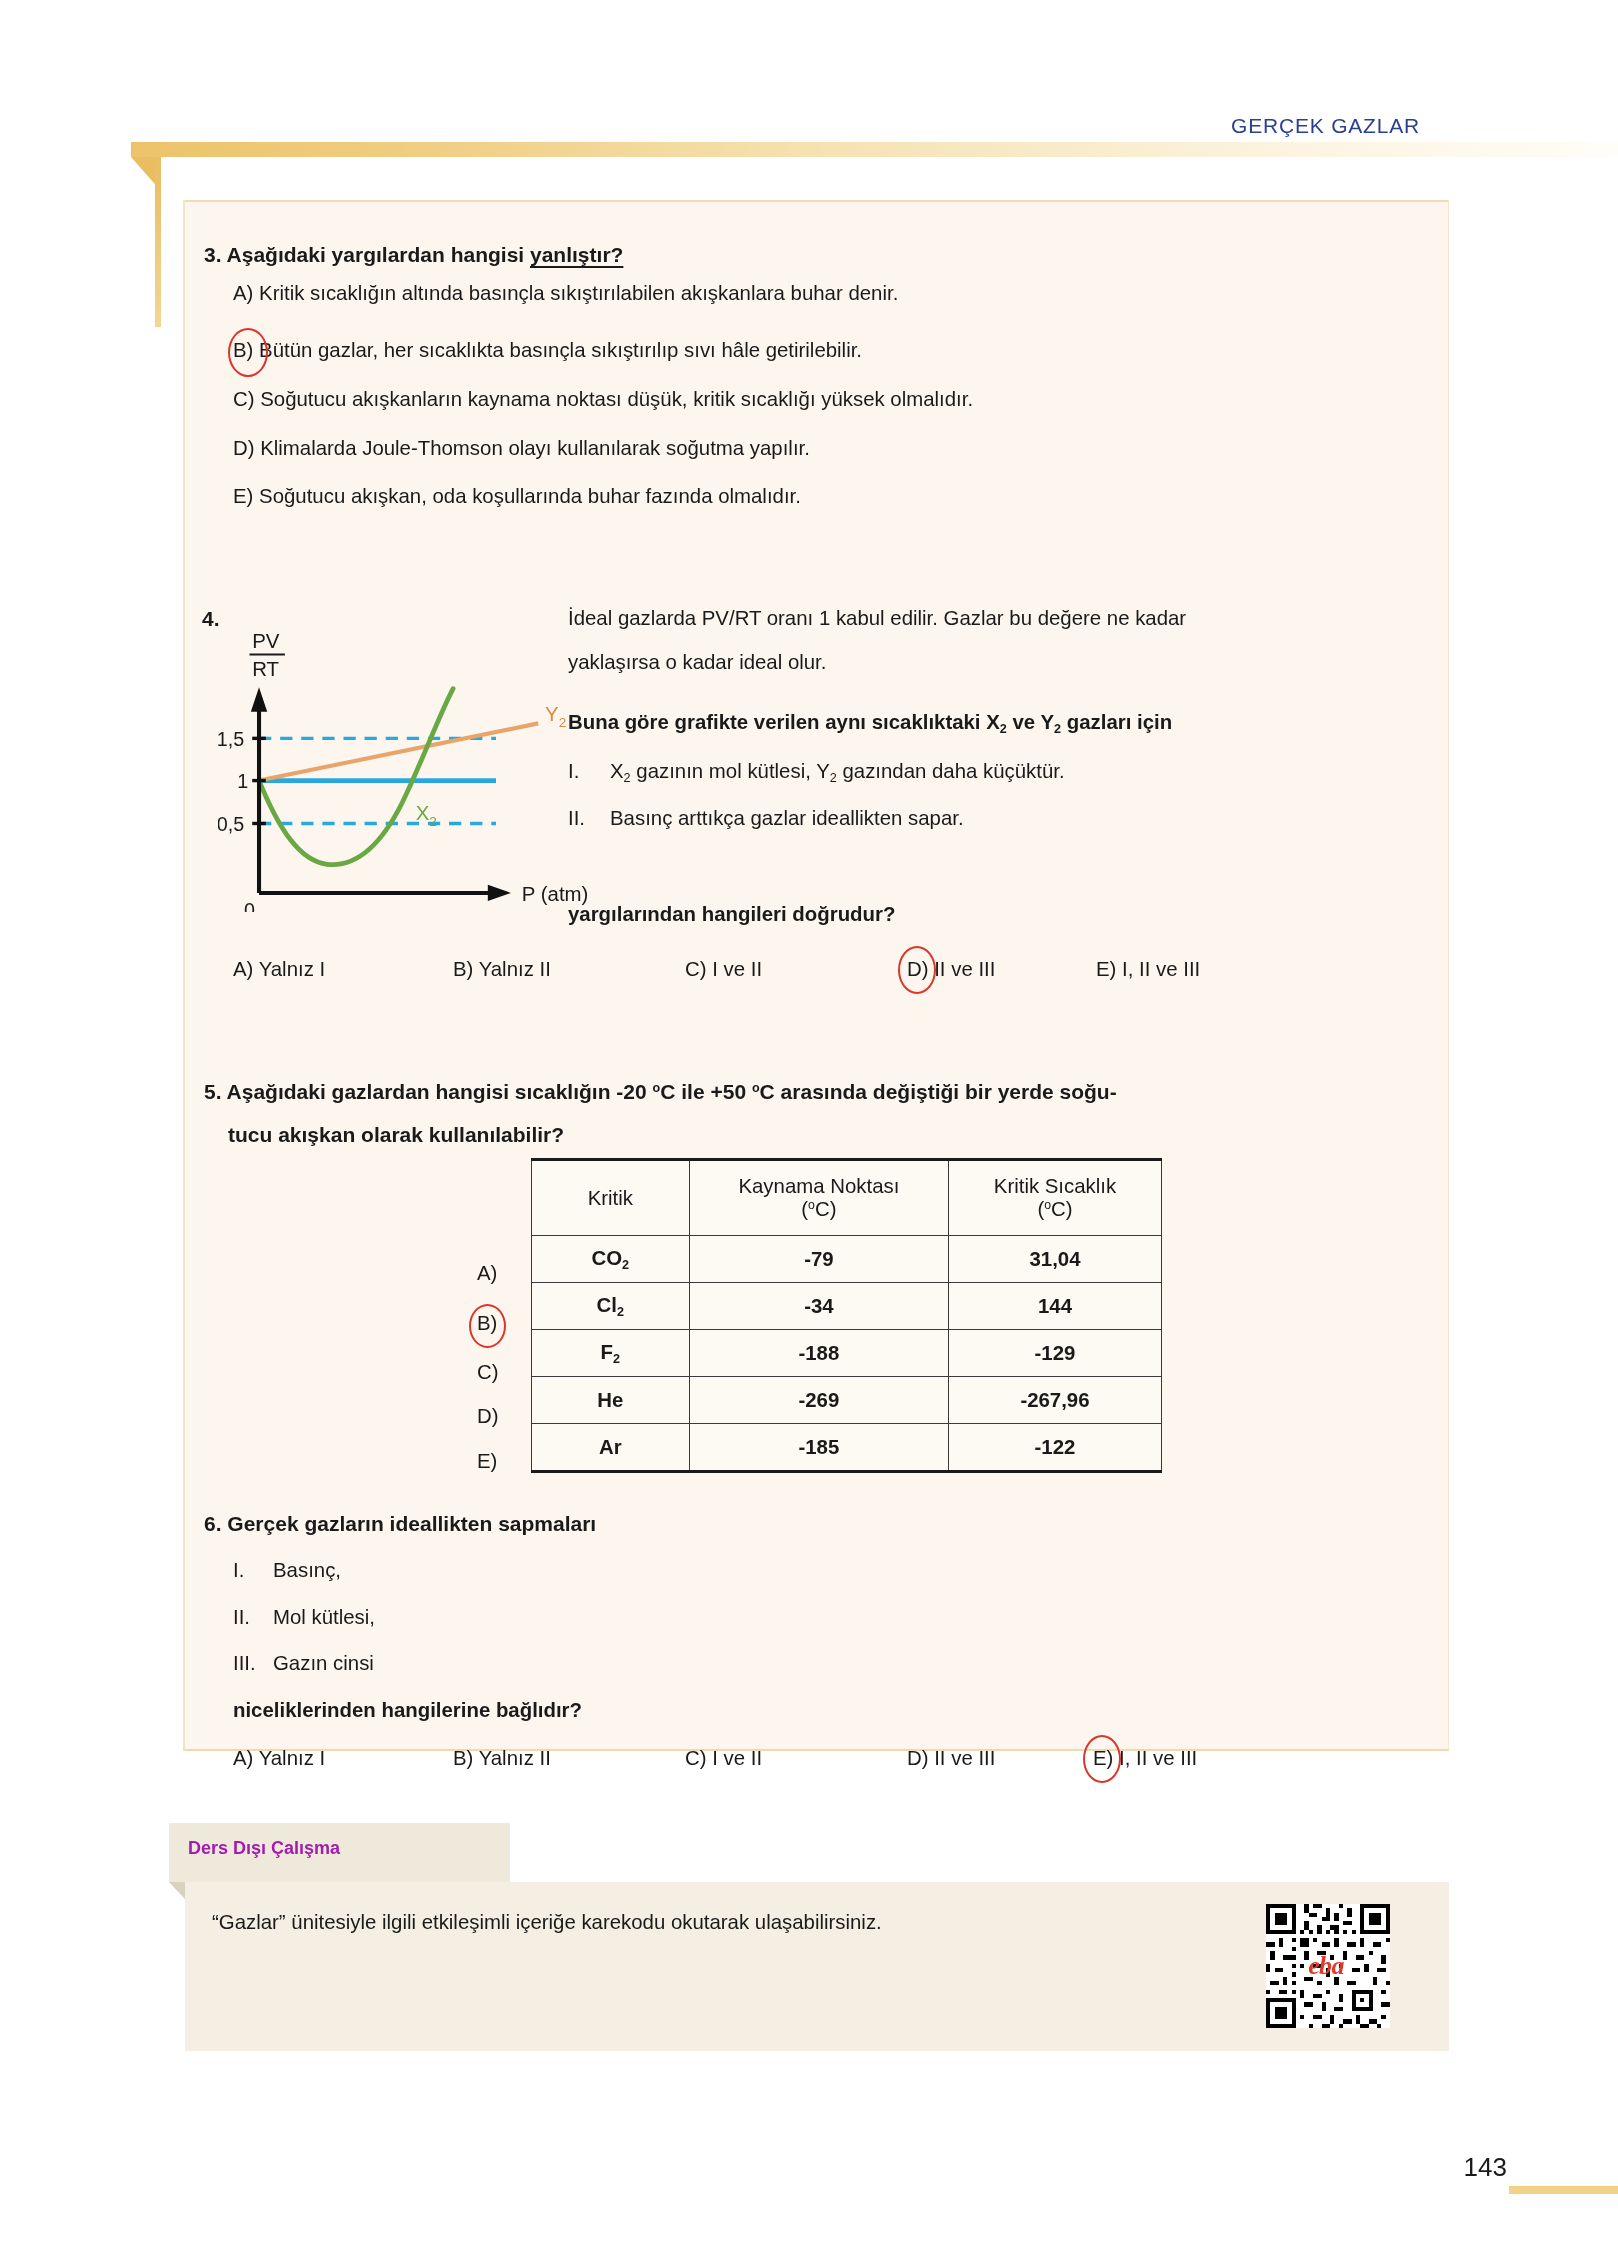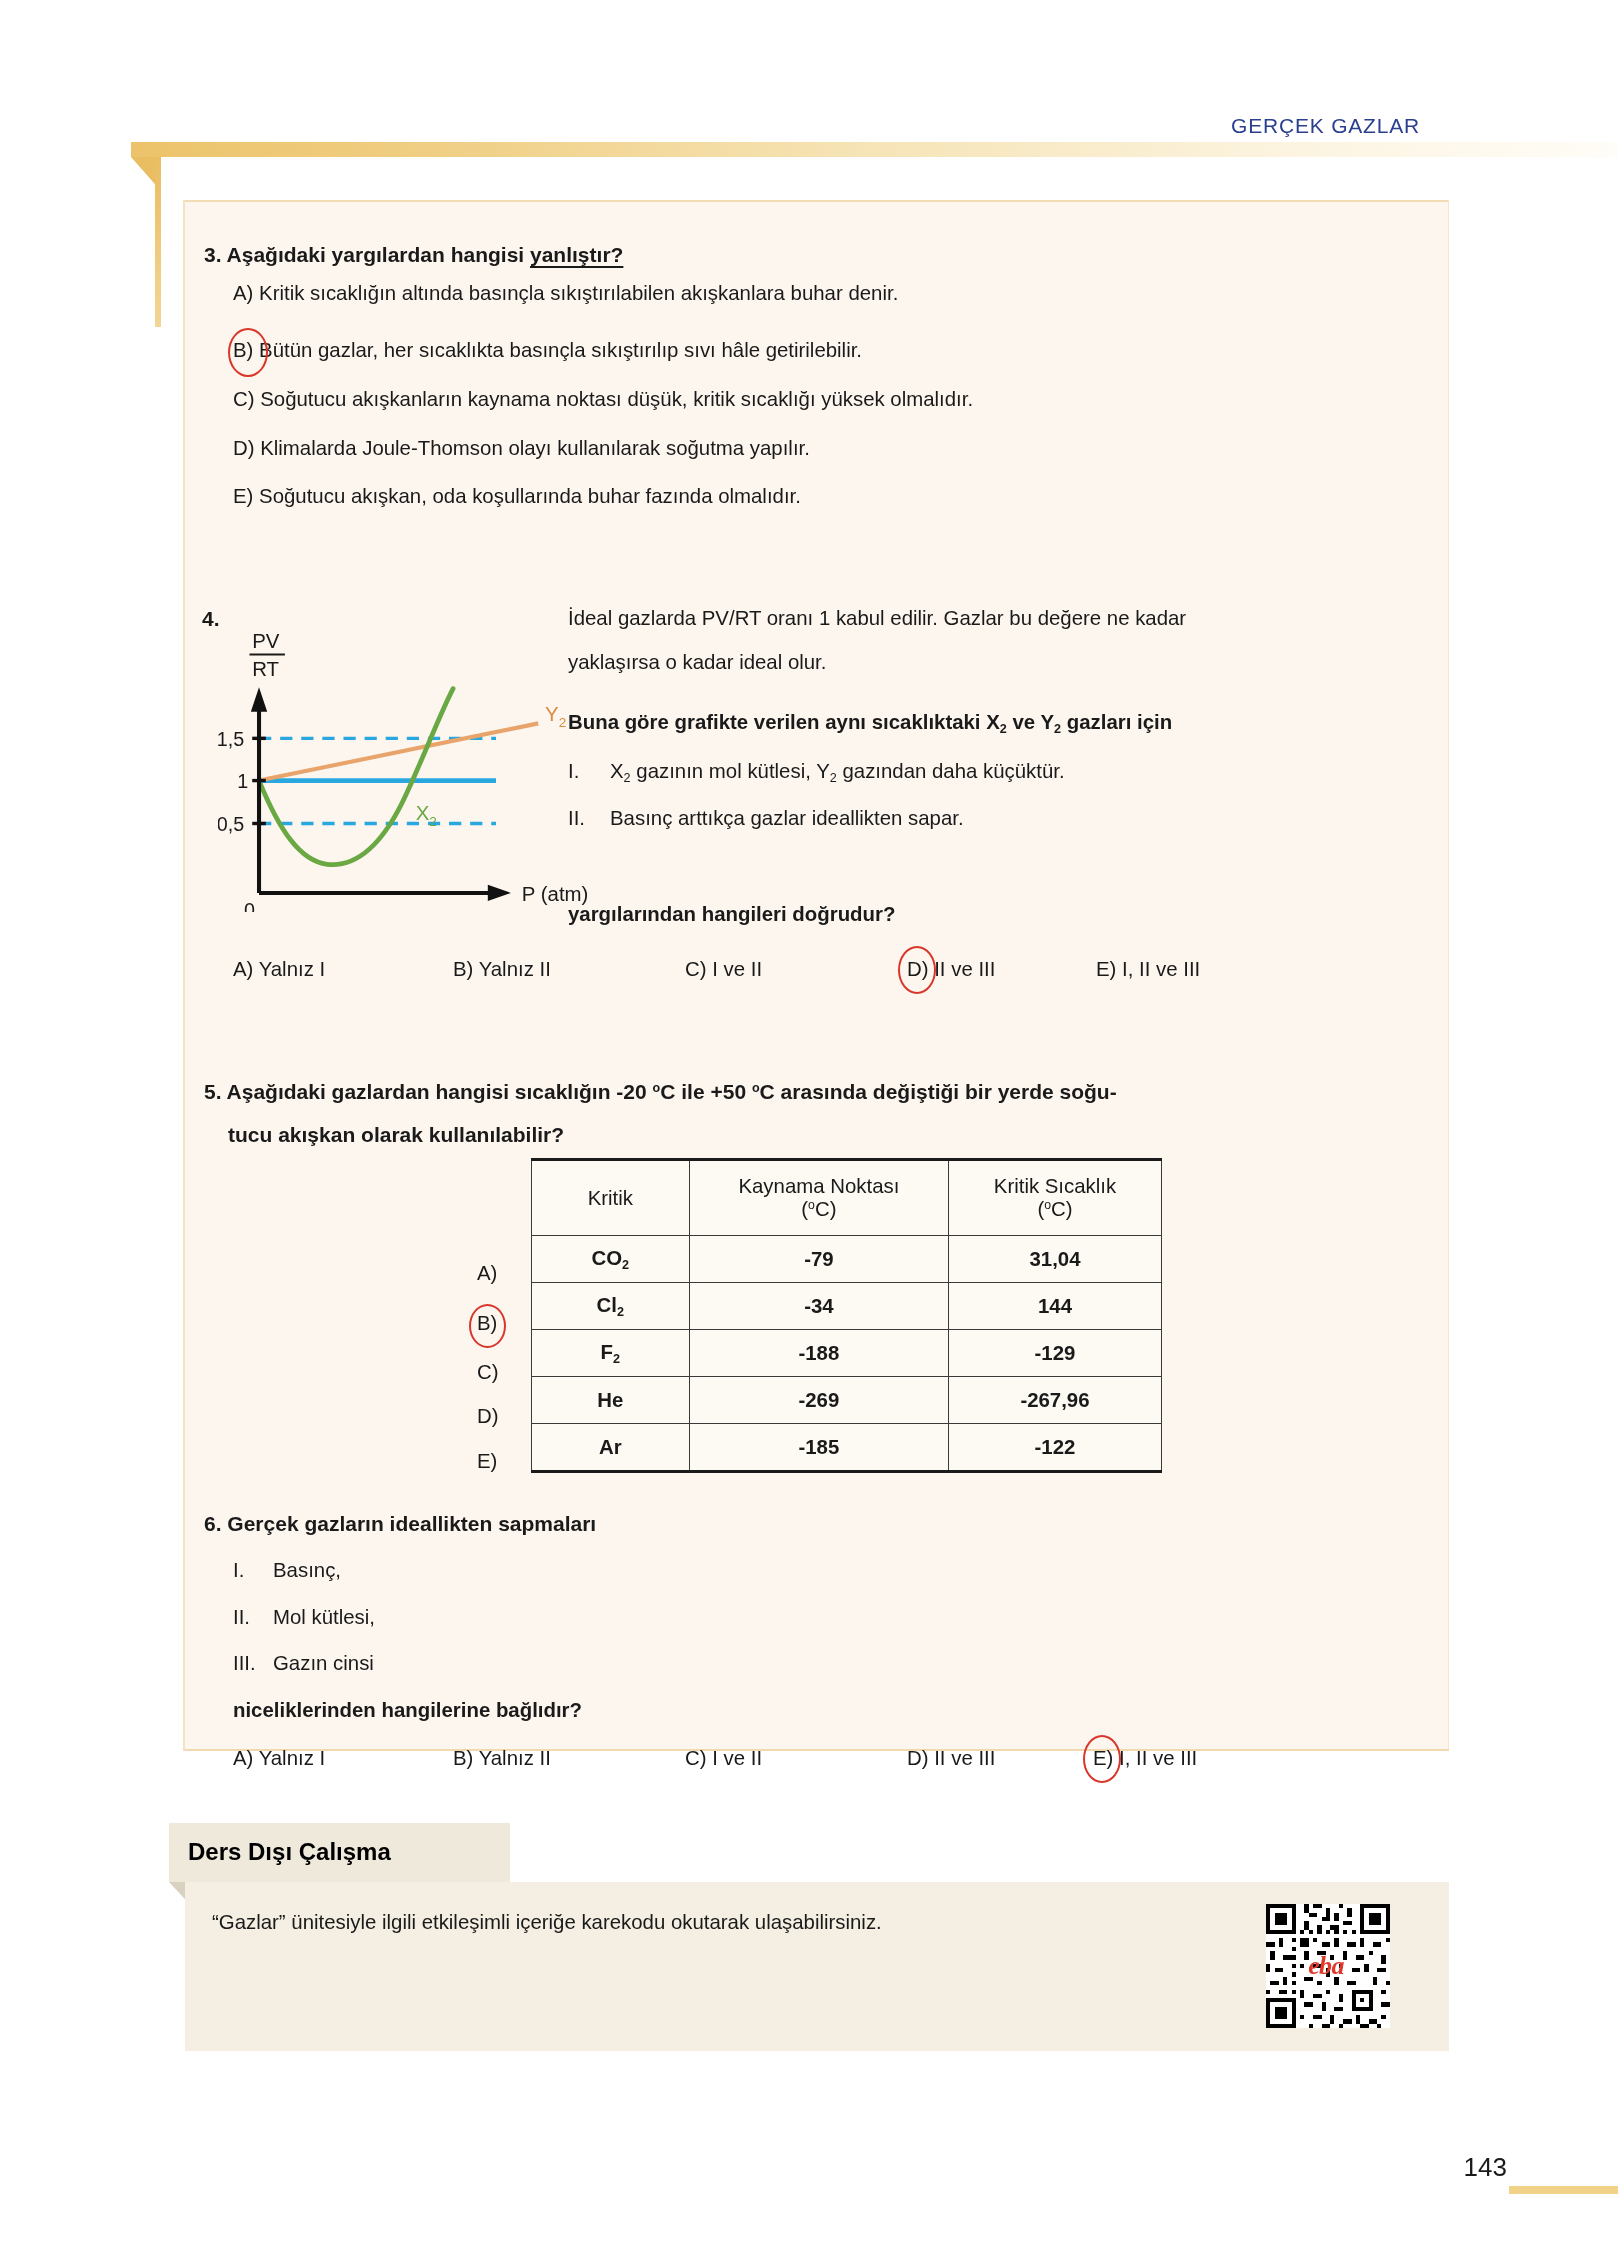--- a/index.html
+++ b/index.html
@@ -99,21 +99,21 @@
   .opt-letter{
     position:absolute;font-size:20.4px;white-space:nowrap;
   }
 
   
   .dd-tab{
     position:absolute;left:169px;top:1823px;width:341px;height:59px;
     background:#efe9db;
   }
   .dd-tab span{
-    position:absolute;left:19px;top:15px;font-size:24px;font-weight:bold;color:#000000;
+    position:absolute;left:19px;top:15px;font-size:18px;font-weight:bold;color:#a21caf;
   }
   .dd-fold{
     position:absolute;left:169px;top:1882px;width:27px;height:29px;
     background:#d9d2c1;
     clip-path:polygon(0 0,100% 100%,100% 0);
   }
   .dd-body{
     position:absolute;left:185px;top:1882px;width:1264px;height:169px;
     background:#f4efe2;
   }

